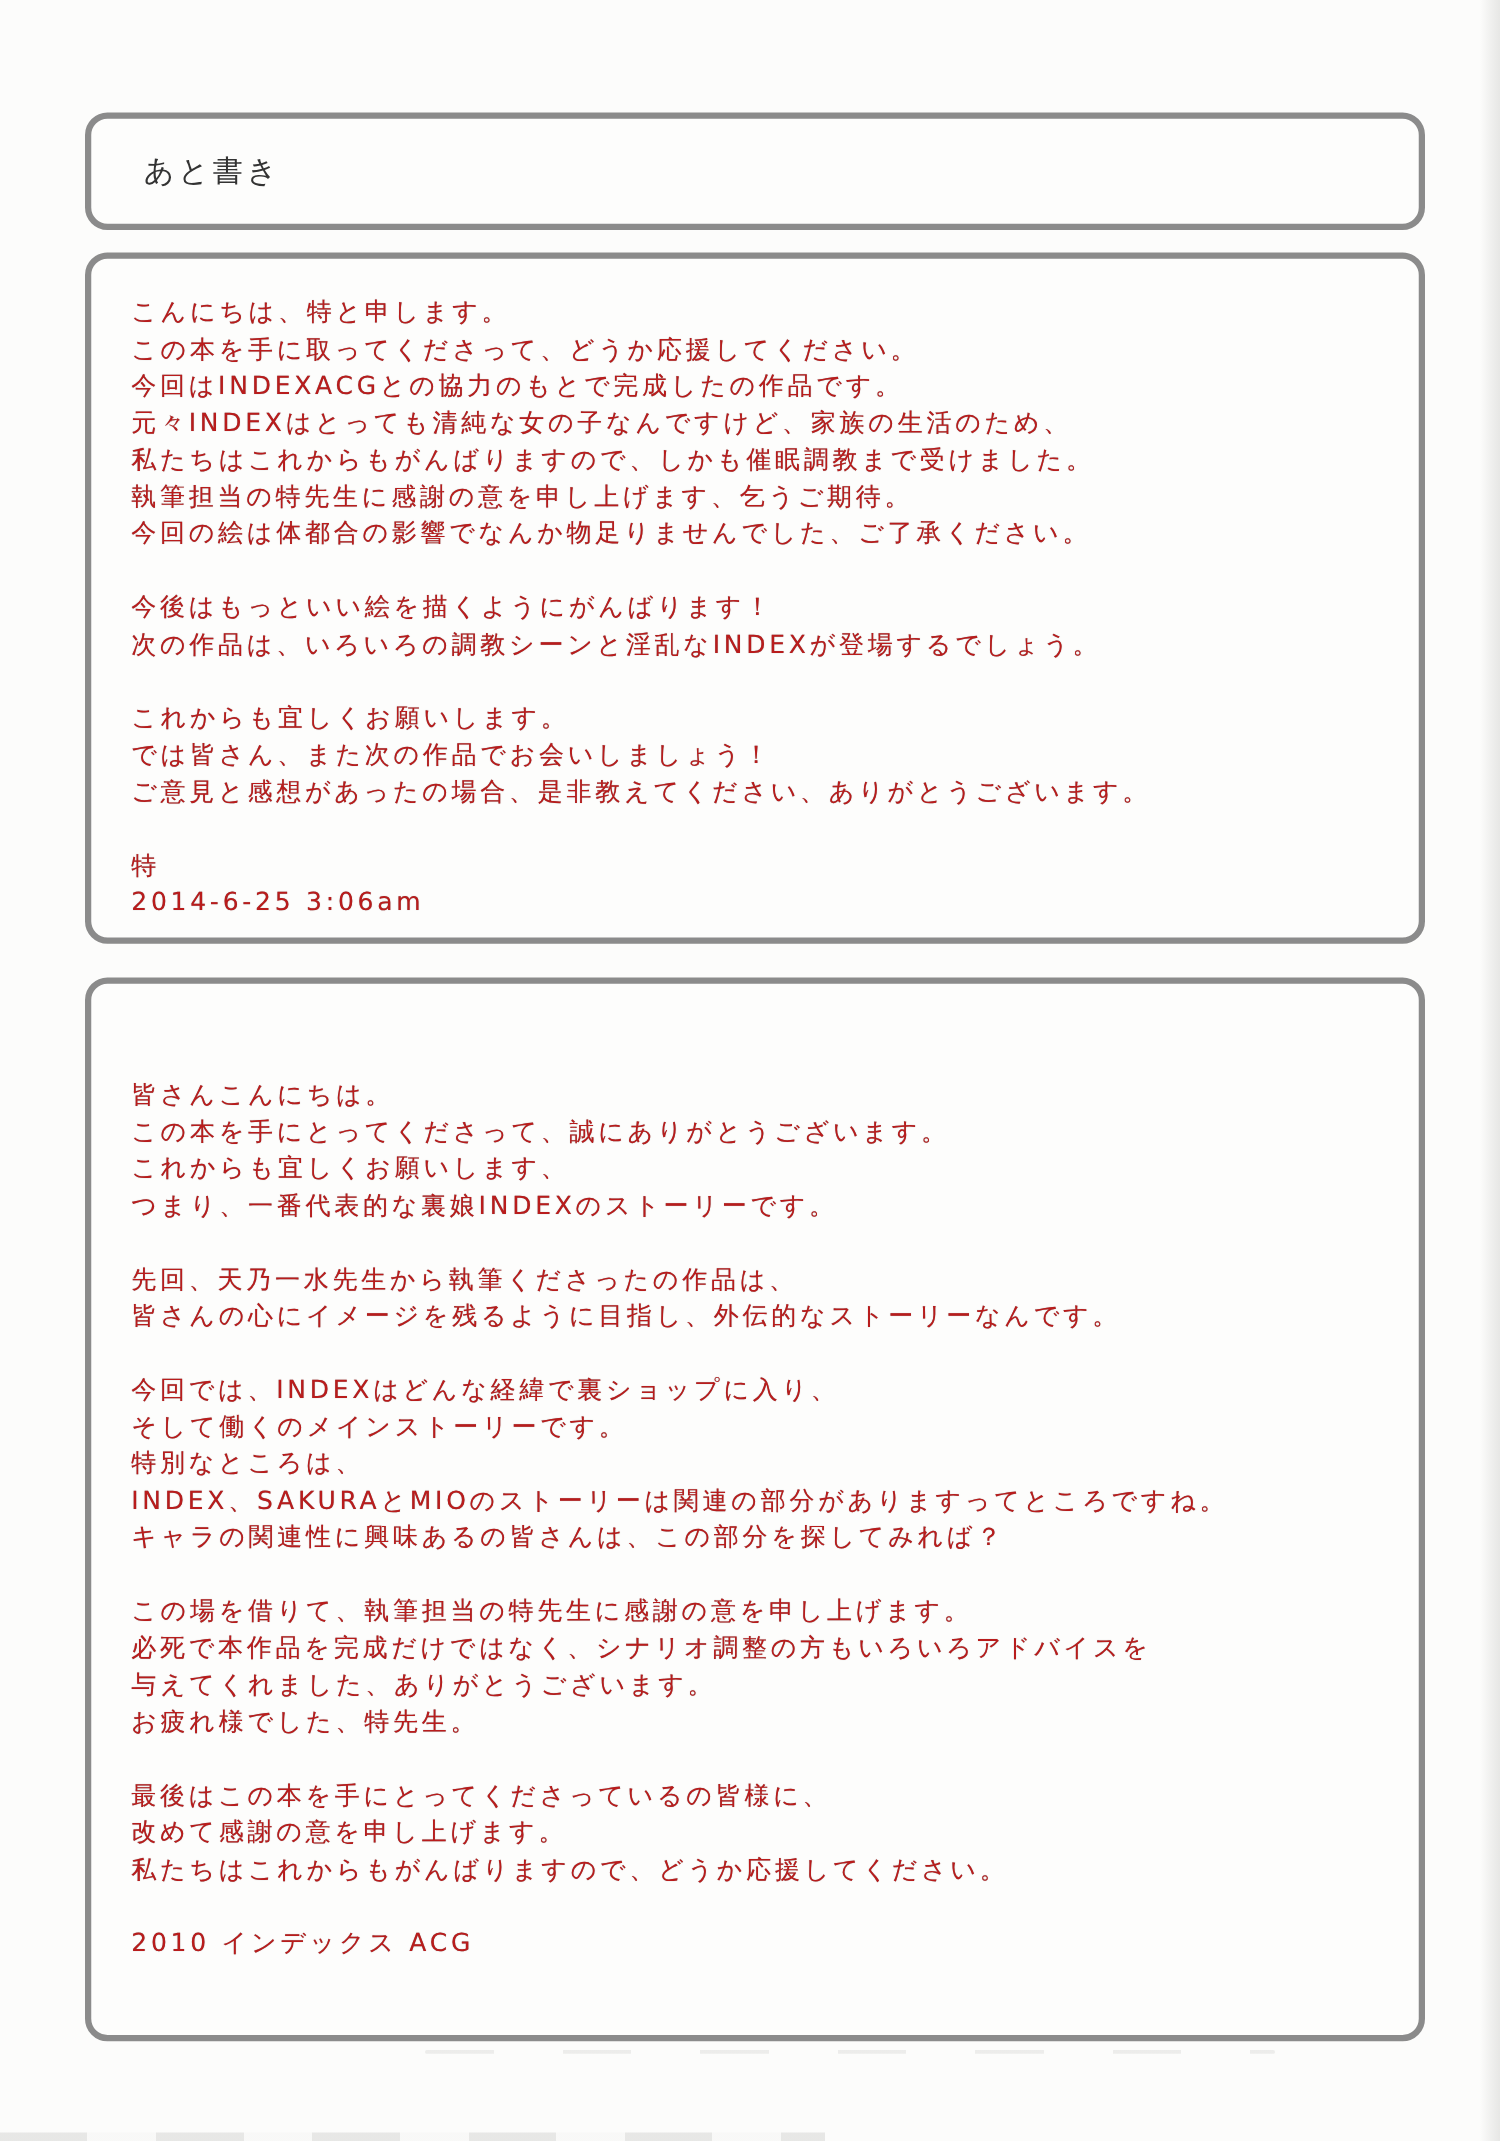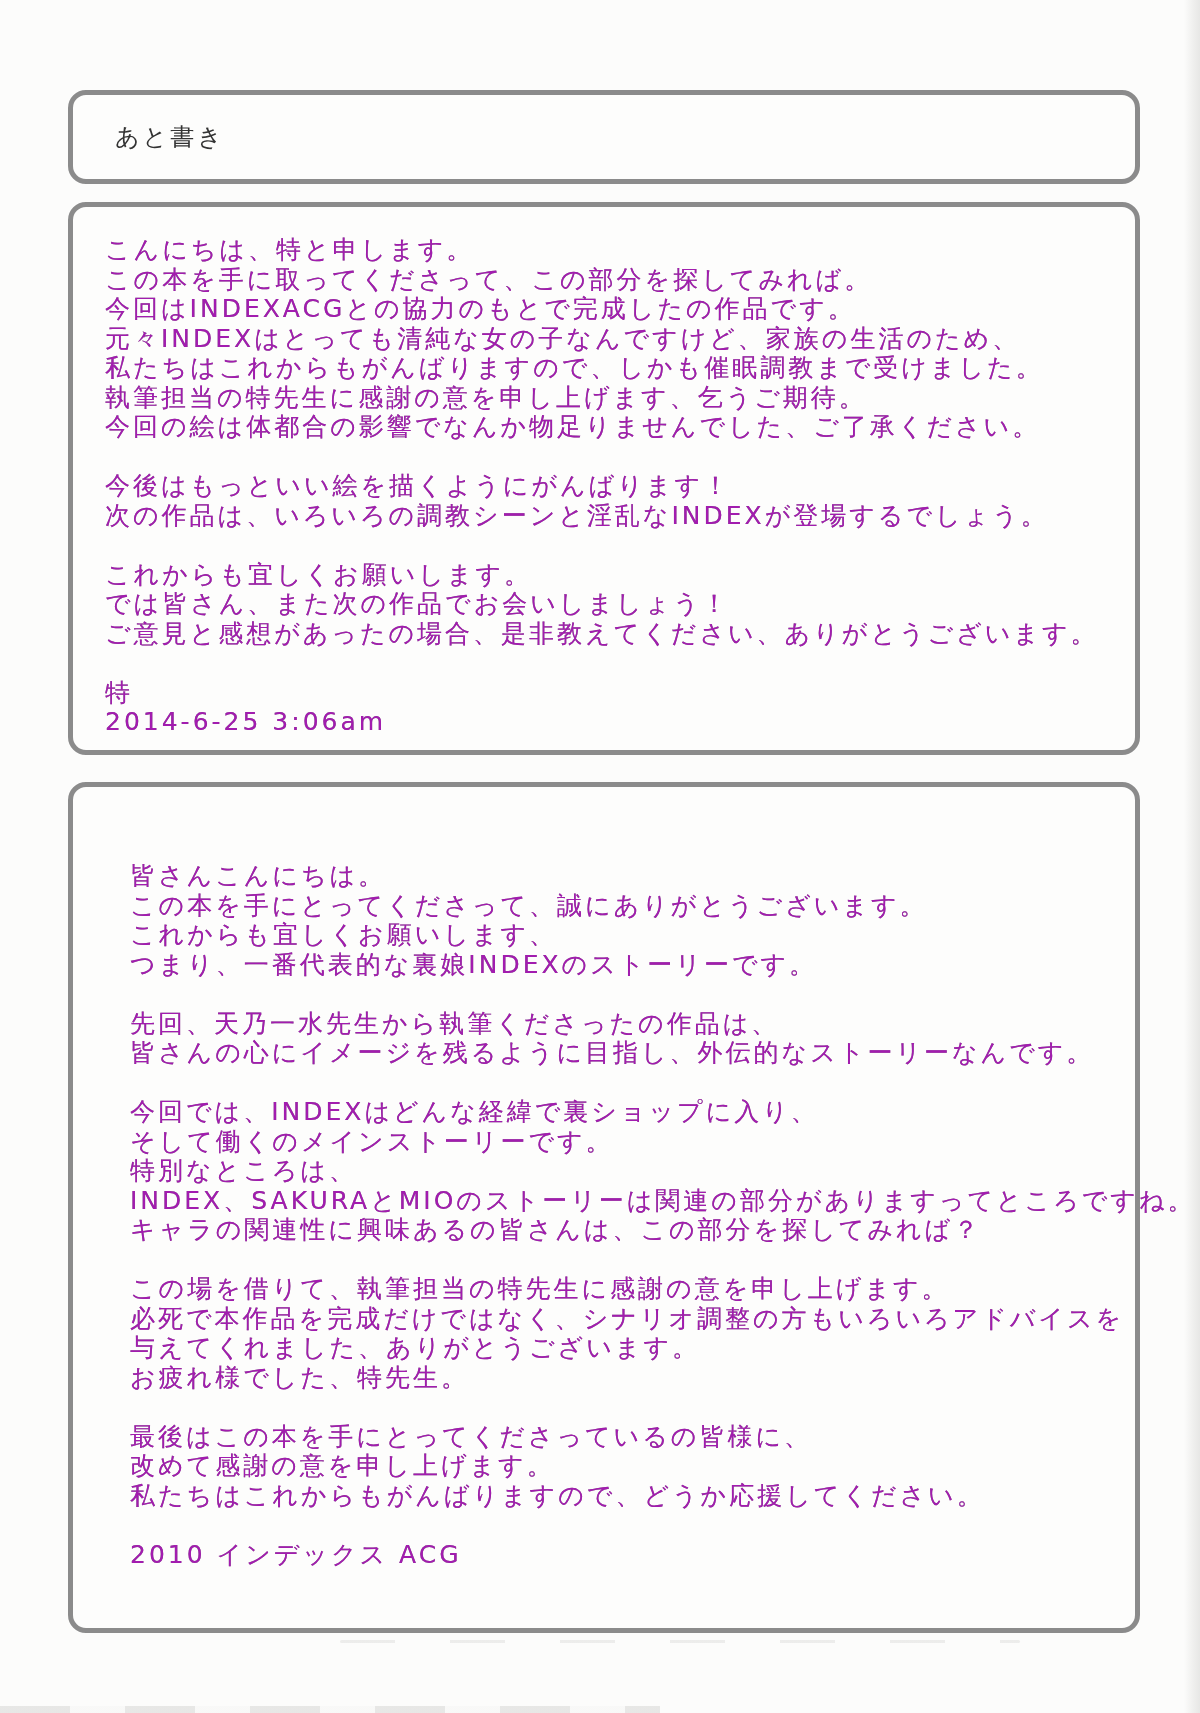--- a/index.html
+++ b/index.html
@@ -29,35 +29,34 @@
     top: 90px;
     height: 94px;
   }
   .box-author {
     top: 202px;
     height: 553px;
   }
   .box-publisher {
     top: 782px;
     height: 851px;
-    padding-left: 25px;
   }
   .title-text {
     padding: 26px 0 0 42px;
     font-size: 24px;
     letter-spacing: 3px;
     color: #333;
   }
   .text-block {
     padding-left: 32px;
     padding-right: 20px;
-    font-size: 25px;
+    font-size: 20px;
     line-height: 29.5px;
     letter-spacing: 3px;
-    color: #a21caf;
+    color: #b91c1c;
     text-shadow: 0 0 0.6px rgba(40,40,40,0.55);
   }
   .box-author .text-block { padding-top: 28px; }
   .box-publisher .text-block { padding-top: 74px; }
   .line { white-space: pre; }
   
   .scan-shadow-right {
     position: absolute;
     top: 0;
     right: 0;
@@ -90,21 +89,21 @@
 
 <div class="page">
 
   <div class="box box-title">
     <div class="title-text">あと書き</div>
   </div>
 
   <div class="box box-author">
     <div class="text-block">
         <div class="line">こんにちは、特と申します。</div>
-        <div class="line">この本を手に取ってくださって、この部分を探してみれば。</div>
+        <div class="line">この本を手に取ってくださって、どうか応援してください。</div>
         <div class="line">今回はINDEXACGとの協力のもとで完成したの作品です。</div>
         <div class="line">元々INDEXはとっても清純な女の子なんですけど、家族の生活のため、</div>
         <div class="line">私たちはこれからもがんばりますので、しかも催眠調教まで受けました。</div>
         <div class="line">執筆担当の特先生に感謝の意を申し上げます、乞うご期待。</div>
         <div class="line">今回の絵は体都合の影響でなんか物足りませんでした、ご了承ください。</div>
         <div class="line">&nbsp;</div>
         <div class="line">今後はもっといい絵を描くようにがんばります！</div>
         <div class="line">次の作品は、いろいろの調教シーンと淫乱なINDEXが登場するでしょう。</div>
         <div class="line">&nbsp;</div>
         <div class="line">これからも宜しくお願いします。</div>

